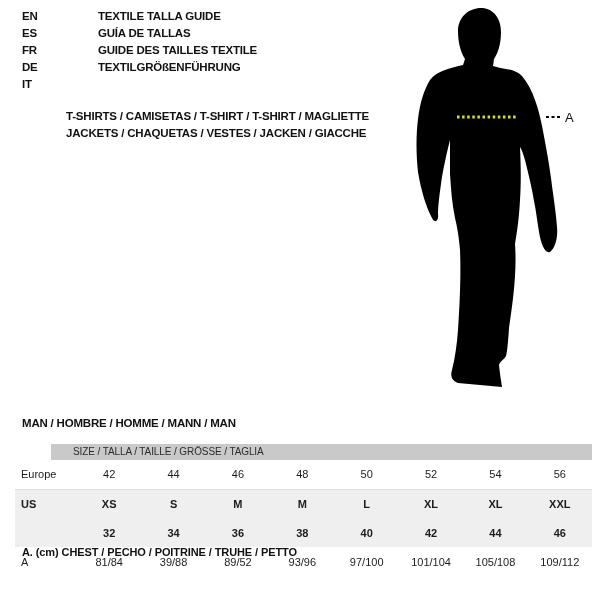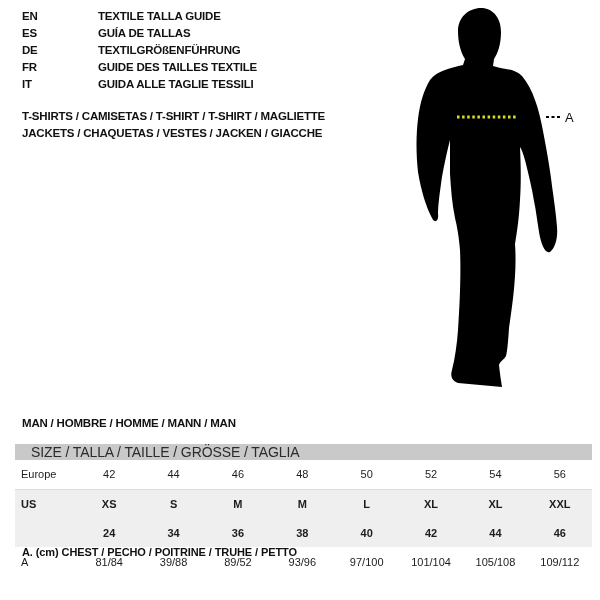--- a/index.html
+++ b/index.html
@@ -20,39 +20,39 @@
     width: 37px; font-size: 11.5px; font-weight: 700; letter-spacing: -0.2px;
   }
   .legend-label {
     font-size: 11.5px; font-weight: 700; letter-spacing: -0.2px; white-space: nowrap;
   }
 
   
   .categories { left: 22px; top: 108px; }
   .cat-line {
     font-size: 11.5px; font-weight: 700; letter-spacing: -0.2px;
-    line-height: 17px; white-space: nowrap;
+    line-height: 17px; white-space: nowrap; margin-left: 44px;
   }
 
   
   .figure-wrap { left: 405px; top: 4px; width: 175px; height: 390px; }
 
   
   .section-title {
     left: 22px; top: 417px;
     font-size: 11.5px; font-weight: 700; letter-spacing: -0.2px;
   }
 
   
   .size-table-wrap { left: 15px; top: 444px; width: 577px; }
   .size-table-header {
     background: #c9c9c9;
     height: 16px; line-height: 16px;
-    font-size: 14px; color: #2b2b2b;
-    padding-left: 16px; letter-spacing: -0.1px;
+    font-size: 10px; color: #2b2b2b;
+    padding-left: 22px; letter-spacing: -0.1px; margin-left: 36px;
   }
   table.size-table {
     width: 100%;
     border-collapse: collapse;
     table-layout: fixed;
     font-size: 11px;
   }
   table.size-table td {
     height: 29px;
     text-align: center;
@@ -81,30 +81,29 @@
 <div class="abs legend">
   <div class="legend-row">
     <span class="legend-code">EN</span>
     <span class="legend-label">TEXTILE TALLA GUIDE</span>
   </div>
   <div class="legend-row">
     <span class="legend-code">ES</span>
     <span class="legend-label">GUÍA DE TALLAS</span>
   </div>
   <div class="legend-row">
+    <span class="legend-code">FR</span>
+    <span class="legend-label">GUIDE DES TAILLES TEXTILE</span>
+  </div>
+  <div class="legend-row">
     <span class="legend-code">DE</span>
     <span class="legend-label">TEXTILGRÖßENFÜHRUNG</span>
   </div>
   <div class="legend-row">
-    <span class="legend-code">FR</span>
-    <span class="legend-label">GUIDE DES TAILLES TEXTILE</span>
-  </div>
-  <div class="legend-row">
     <span class="legend-code">IT</span>
-    <span class="legend-label">GUIDA ALLE TAGLIE TESSILI</span>
   </div>
 </div>
 
 <div class="abs categories">
   <div class="cat-line">T-SHIRTS / CAMISETAS / T-SHIRT / T-SHIRT / MAGLIETTE</div>
   <div class="cat-line">JACKETS / CHAQUETAS / VESTES / JACKEN / GIACCHE</div>
 </div>
 
 <div class="abs figure-wrap">
   <svg width="175" height="390" viewBox="0 0 175 390" xmlns="http://www.w3.org/2000/svg">
@@ -173,21 +172,21 @@
         <td>S</td>
         <td>M</td>
         <td>M</td>
         <td>L</td>
         <td>XL</td>
         <td>XL</td>
         <td>XXL</td>
       </tr>
       <tr class="shaded">
         <td class="row-label"></td>
-        <td>24</td>
+        <td>32</td>
         <td>34</td>
         <td>36</td>
         <td>38</td>
         <td>40</td>
         <td>42</td>
         <td>44</td>
         <td>46</td>
       </tr>
       <tr>
         <td class="row-label">A</td>

